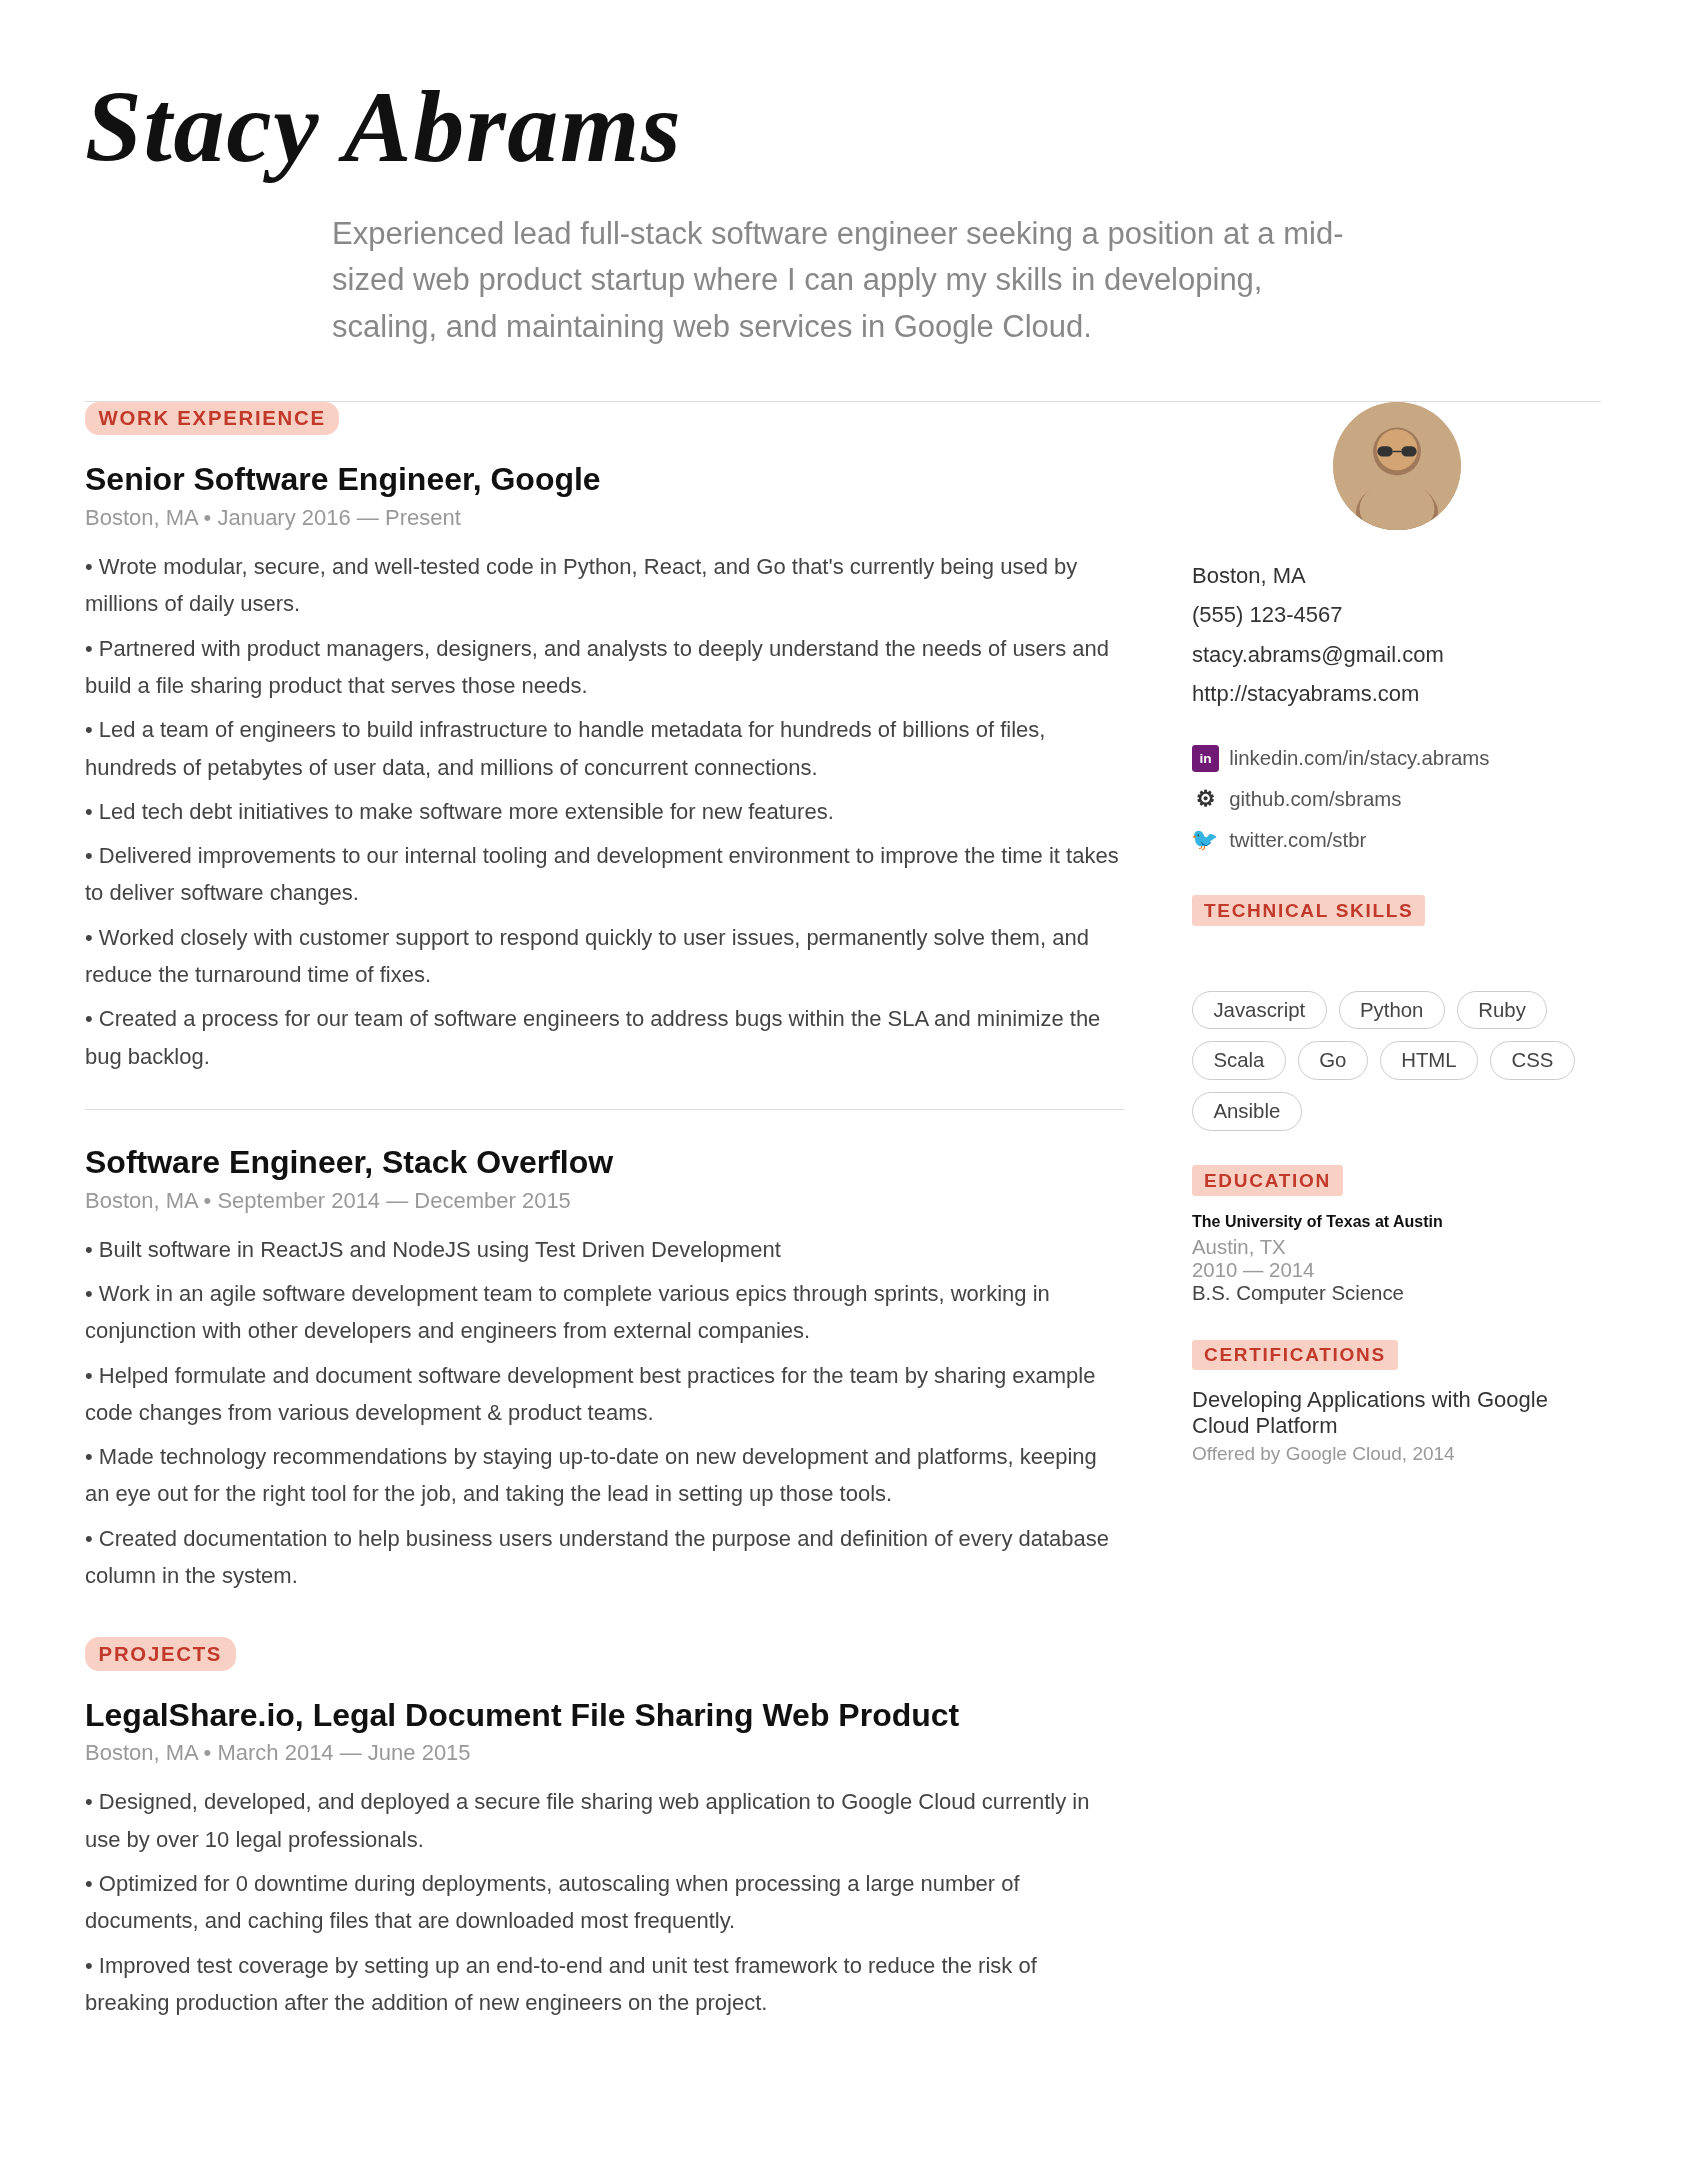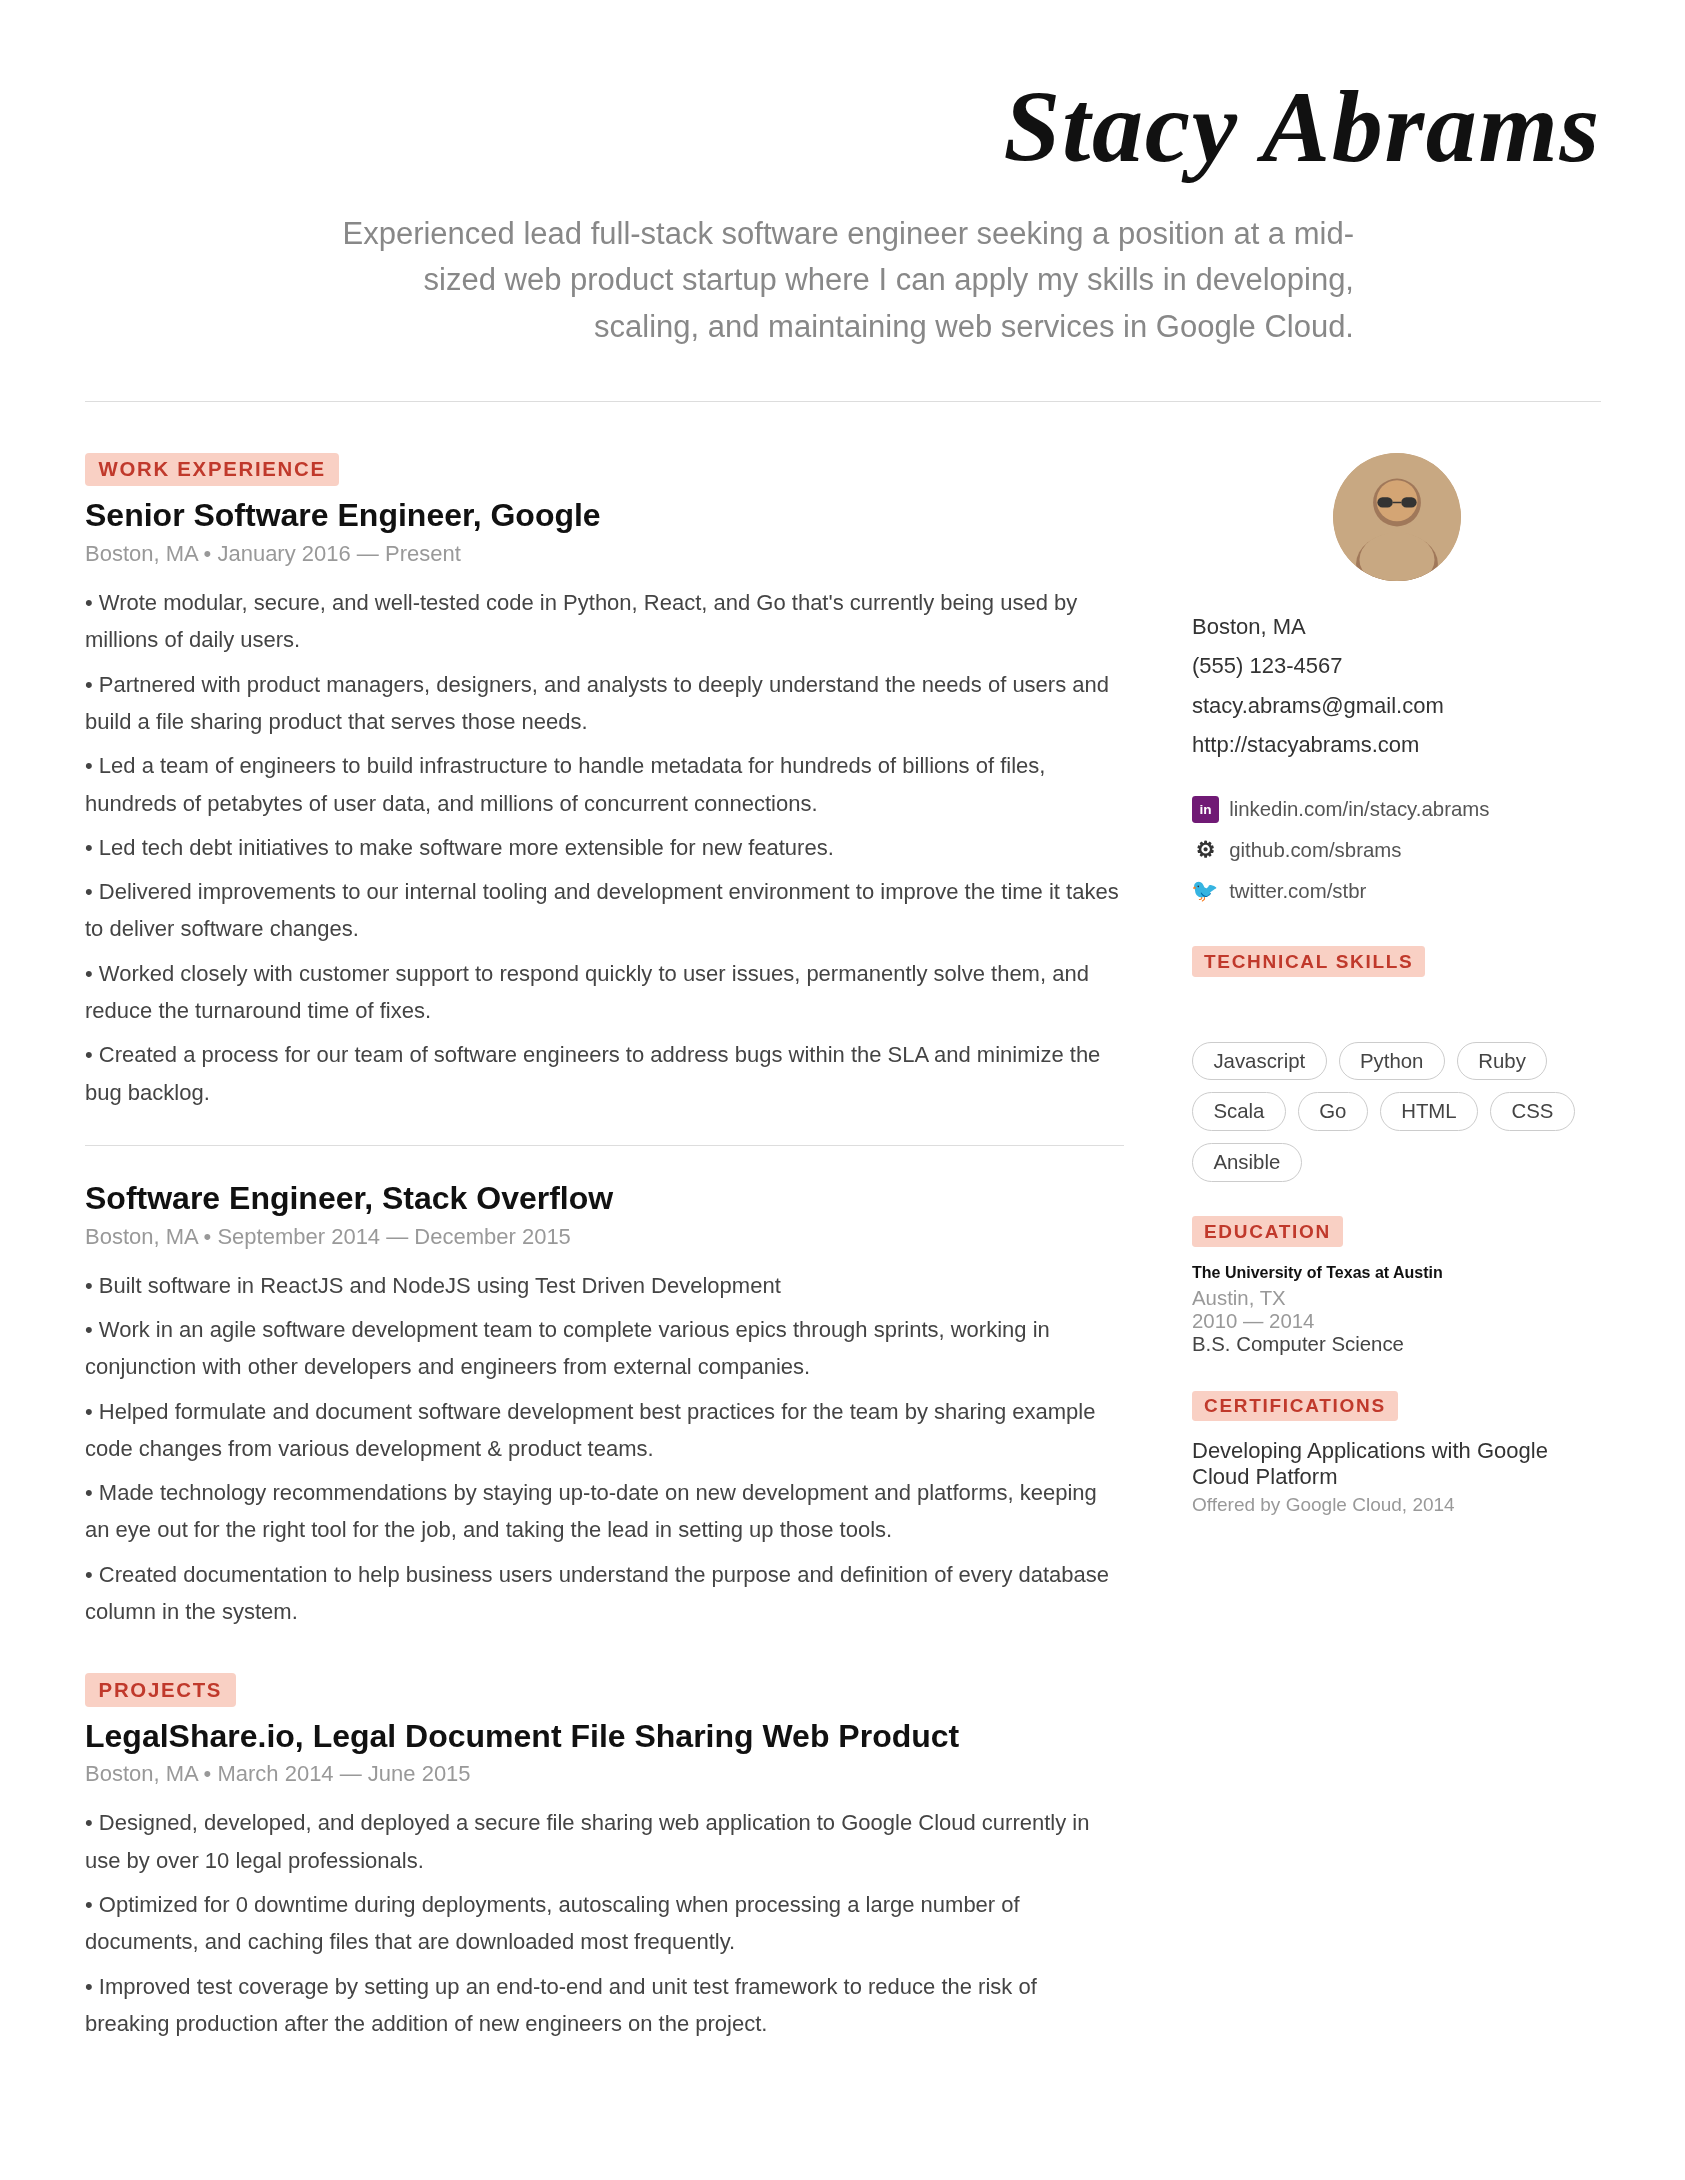--- a/index.html
+++ b/index.html
@@ -11,24 +11,23 @@
       min-height: 2181px;
       font-size: 24px;
     }
     .page {
       max-width: 1686px;
       min-height: 2181px;
       background: #fff;
       padding: 68px 85px 68px 85px;
     }
     .header {
-      text-align: right;
+      text-align: left;
       padding-bottom: 51px;
       border-bottom: 1.7px solid #ddd;
-      margin-bottom: 51px;
     }
     .header h1 {
       font-family: 'Georgia', serif;
       font-size: 102px;
       font-weight: 900;
       color: #111;
       letter-spacing: 1.7px;
       font-style: italic;
       margin-bottom: 25.6px;
     }
@@ -52,22 +51,22 @@
       flex-shrink: 0;
     }
     .section-label {
       display: inline-block;
       background: #f9d0c4;
       color: #c0392b;
       font-size: 20.4px;
       font-weight: bold;
       letter-spacing: 1.7px;
       padding: 5.1px 13.6px;
-      border-radius: 4px;
-      margin-bottom: 11px;
+      border-radius: 14px;
+      margin-bottom: 26px;
       text-transform: uppercase;
     }
     .job-title {
       font-size: 32px;
       font-weight: bold;
       color: #111;
       margin-bottom: 6.8px;
     }
     .job-meta {
       font-size: 22px;

